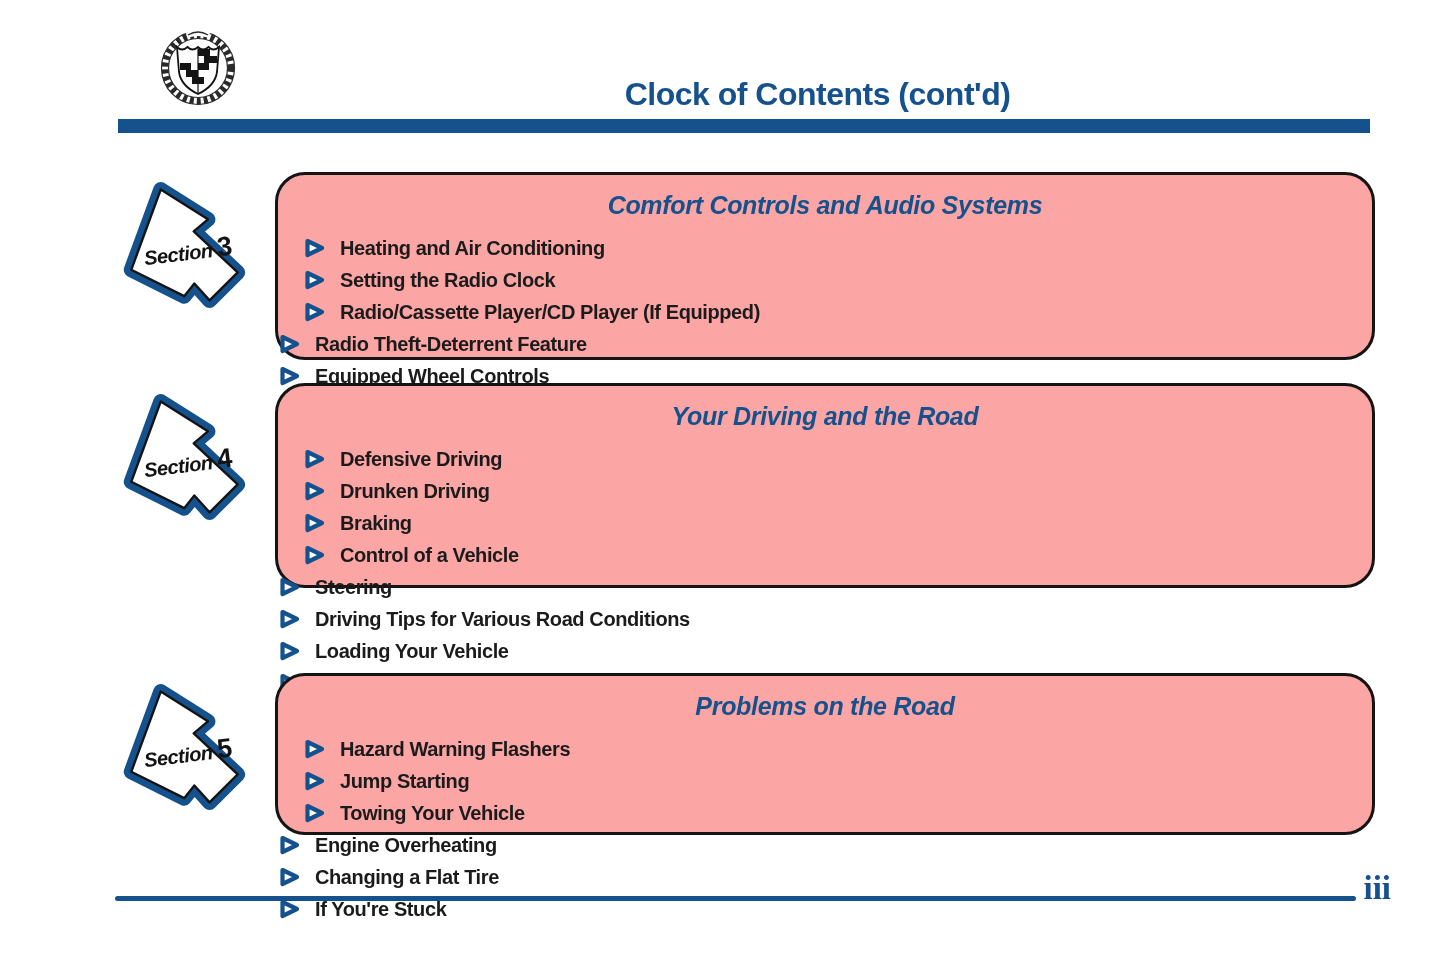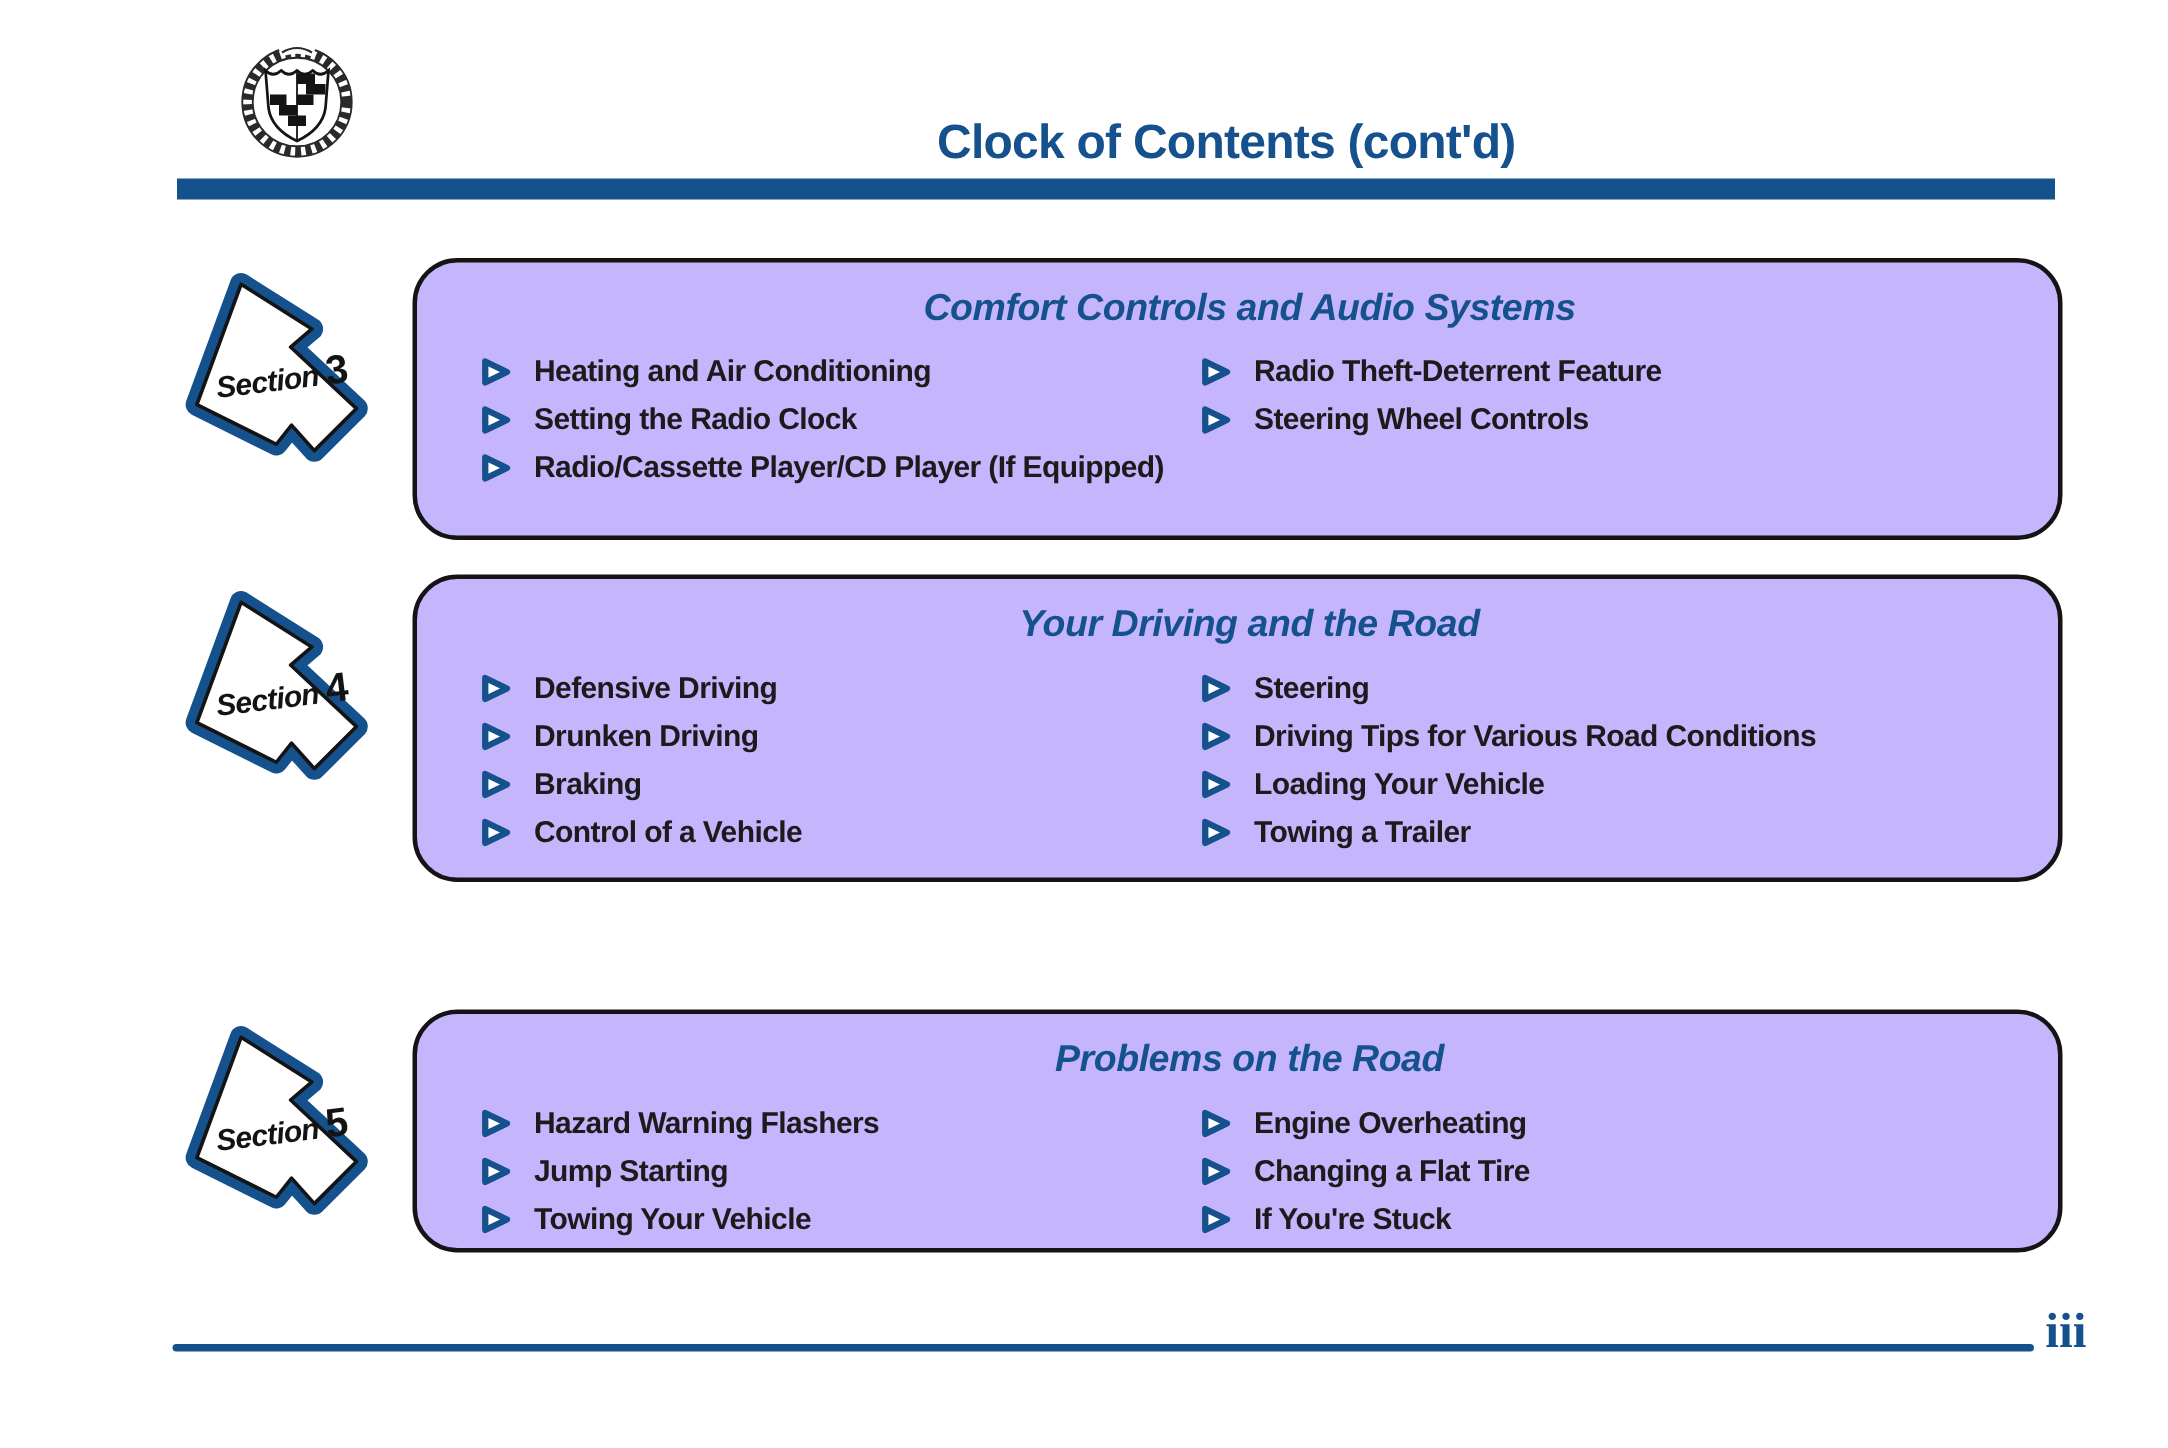--- a/index.html
+++ b/index.html
@@ -15,30 +15,29 @@
     font-size:32px;font-weight:bold;color:var(--blue);letter-spacing:-0.5px;
   }
   .title-rule{
     position:absolute;left:118px;top:119px;width:1252px;height:14px;
     background:var(--blue);
   }
   
   .section-group{position:absolute;left:0;width:1445px;}
   .section-box{
     position:absolute;left:275px;width:1100px;box-sizing:border-box;
-    border:3px solid #141414;border-radius:30px;background:#c4b5fd;
+    border:3px solid #141414;border-radius:30px;background:#fca5a5;
     padding-top:14px;
-    padding-left:16px;
   }
   .section-title{
     text-align:center;font-size:25px;font-weight:bold;font-style:italic;
     color:var(--blue);height:32px;line-height:32px;margin-bottom:16px;
     letter-spacing:-0.3px;
   }
-  .cols{display:flex;align-items:flex-start;}
+  .cols{display:flex;align-items:flex-start;flex-direction:column;}
   .col-left{width:480px;margin-left:25px;}
   .col-right{flex:1;}
   .toc-item{display:flex;align-items:center;height:22px;margin-bottom:10px;}
   .toc-item .bullet{flex:0 0 auto;width:24px;height:22px;margin-right:13px;}
   .toc-item .label{
     font-size:20px;font-weight:bold;color:#1b1b1b;letter-spacing:-0.4px;
     white-space:nowrap;
   }
   
   .section-badge{position:absolute;left:110px;width:150px;height:140px;}
@@ -135,21 +134,21 @@
     <svg class="bullet" viewBox="0 0 24 22">
       <path d="M4.5 4 L19 11 L4.5 18 Z" fill="#ffffff" stroke="#15518C" stroke-width="4.2" stroke-linejoin="round"></path>
     </svg>
     <span class="label">Radio Theft-Deterrent Feature</span>
   </div>
 
   <div class="toc-item">
     <svg class="bullet" viewBox="0 0 24 22">
       <path d="M4.5 4 L19 11 L4.5 18 Z" fill="#ffffff" stroke="#15518C" stroke-width="4.2" stroke-linejoin="round"></path>
     </svg>
-    <span class="label">Steering Wheel Controls</span>
+    <span class="label">Equipped Wheel Controls</span>
   </div>
 </div>
       </div>
     </div>
   </div>
 
   <div class="section-group" style="top: 383px;">
     <div class="section-badge" style="top: 9px;">
       <svg width="150" height="140" viewBox="0 0 150 140">
         <g transform="rotate(-4 75 70)">

